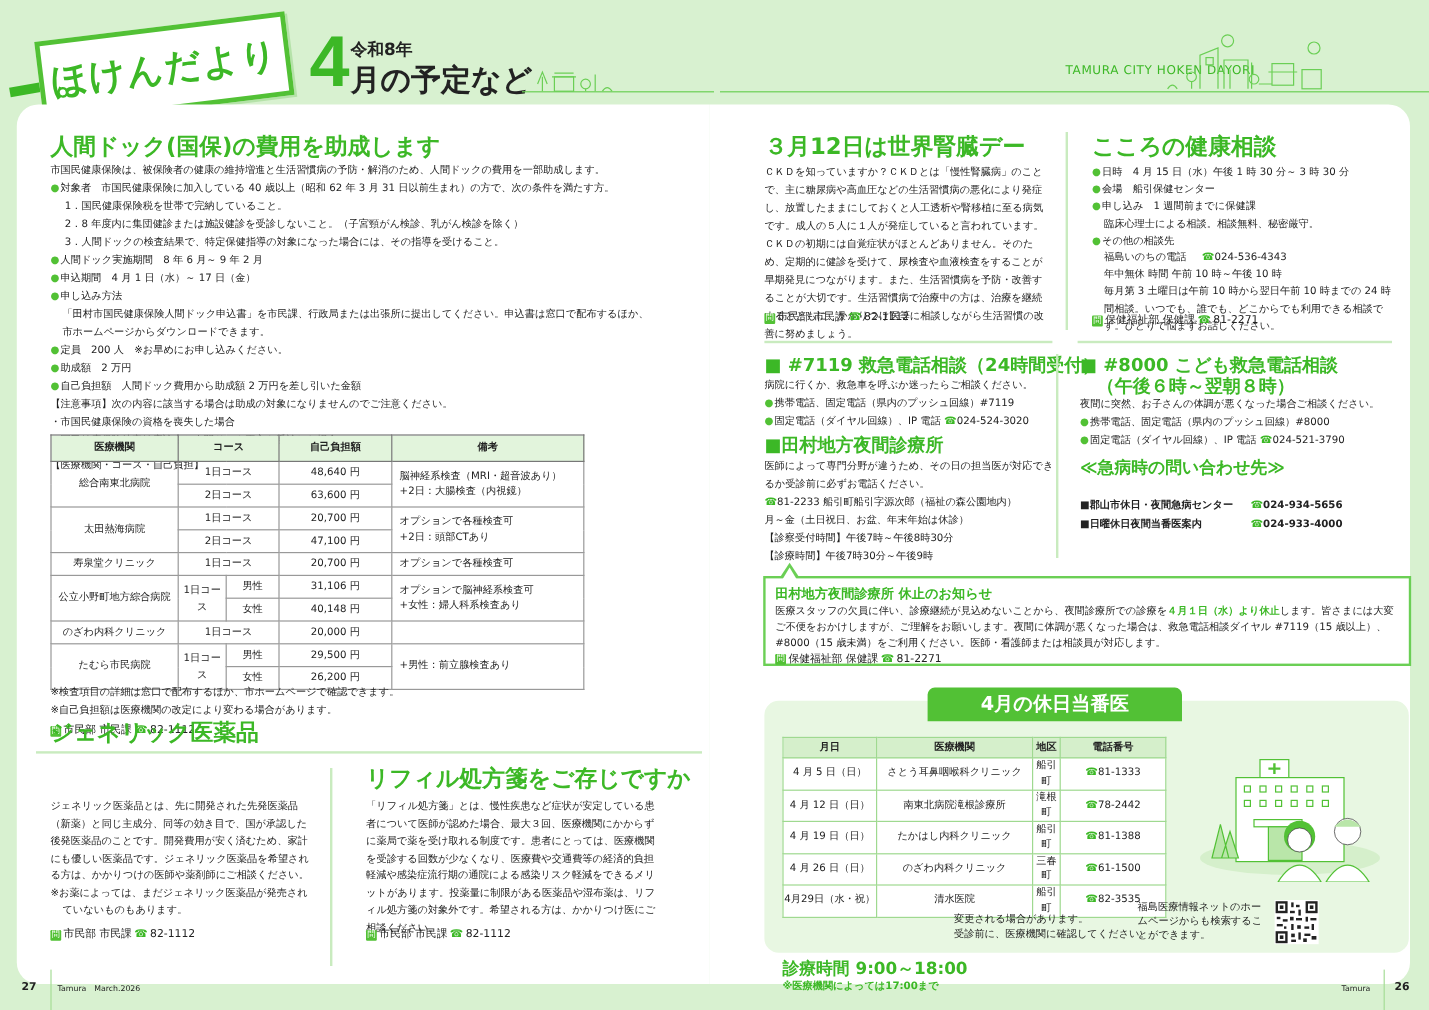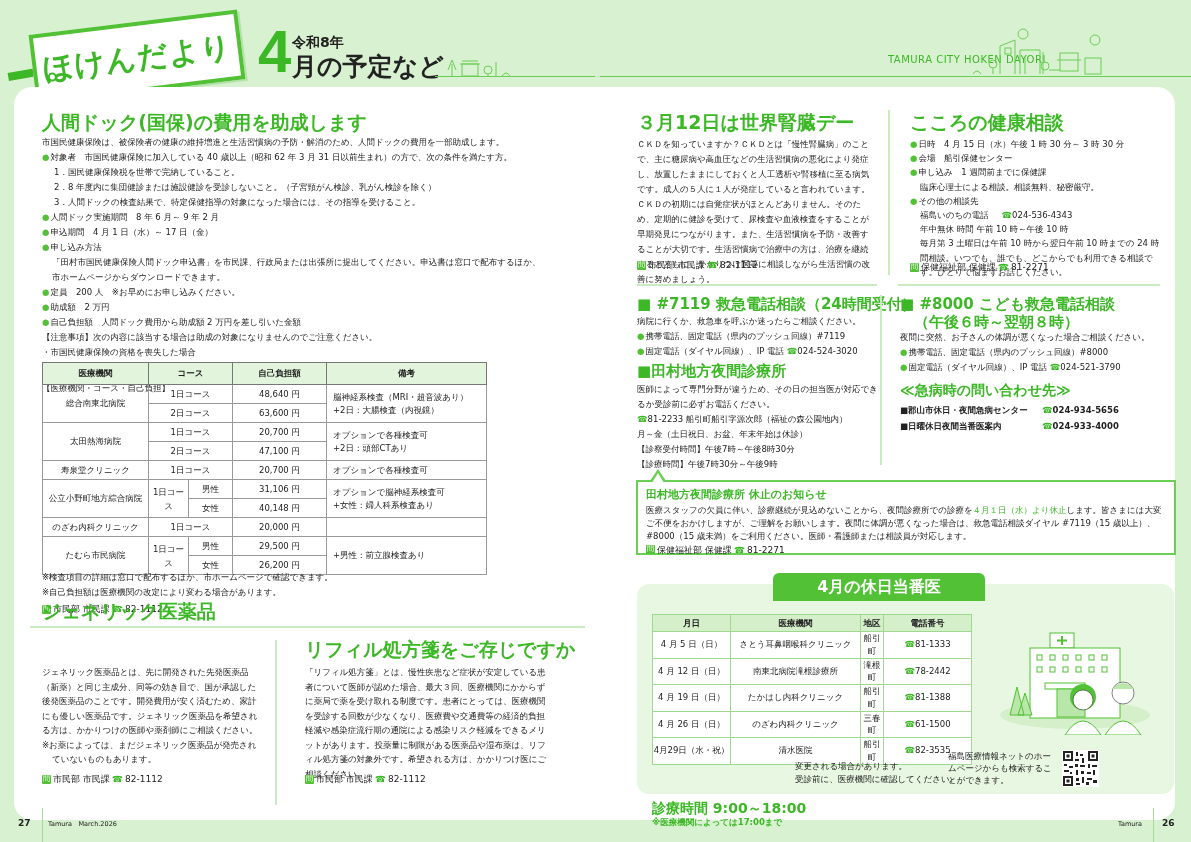--- a/index.html
+++ b/index.html
@@ -330,38 +330,38 @@
   <div class="abs p" style="left:900px;top:330px;width:270px;">
     <div>夜間に突然、お子さんの体調が悪くなった場合ご相談ください。</div>
     <div class="bullet">携帯電話、固定電話（県内のプッシュ回線）#8000</div>
     <div class="bullet"><span>固定電話（ダイヤル回線）、IP 電話</span> <span class="phone">☎</span><span>024-521-3790</span></div>
   </div>
 </section>
 
 <section>
   <h2 class="abs" style="left:900px;top:382px;font-size:14px;">≪急病時の問い合わせ先≫</h2>
   <div class="abs" style="left:900px;top:402px;font-size:8.5px;font-weight:bold;line-height:16px;">
-    <div style="display:flex;">
+    <div style="display:flex;margin-top:11px;">
       <span style="width:142px">■郡山市休日・夜間急病センター</span>
       <span class="phone">☎</span>
         <span>024-934-5656</span>
     </div>
     <div style="display:flex;">
       <span style="width:142px">■日曜休日夜間当番医案内</span>
       <span class="phone">☎</span>
         <span>024-933-4000</span>
     </div>
   </div>
 </section>
 
 <div class="notice-tri"></div>
 <div class="notice">
   <div style="font-size:11px;font-weight:bold;color:#3cb826;">田村地方夜間診療所 休止のお知らせ</div>
   <div class="p" style="line-height:13px;">
-    <span>医療スタッフの欠員に伴い、診療継続が見込めないことから、夜間診療所での診療を</span><span style="color:#3cb826;font-weight:normal;">４月１日（水）より休止</span><span>します。皆さまには大変ご不便をおかけしますが、ご理解をお願いします。夜間に体調が悪くなった場合は、救急電話相談ダイヤル #7119（15 歳以上）、#8000（15 歳未満）をご利用ください。医師・看護師または相談員が対応します。</span>
+    <span>医療スタッフの欠員に伴い、診療継続が見込めないことから、夜間診療所での診療を</span><span style="color:#3cb826;font-weight:bold;">４月１日（水）より休止</span><span>します。皆さまには大変ご不便をおかけしますが、ご理解をお願いします。夜間に体調が悪くなった場合は、救急電話相談ダイヤル #7119（15 歳以上）、#8000（15 歳未満）をご利用ください。医師・看護師または相談員が対応します。</span>
   </div>
   <div class="contact">
     <span class="ico">問</span>
     <span>保健福祉部 保健課</span>
     <span class="phone">☎</span>
     <span>81-2271</span>
   </div>
 </div>
 <div class="notice-tri2"></div>
 

